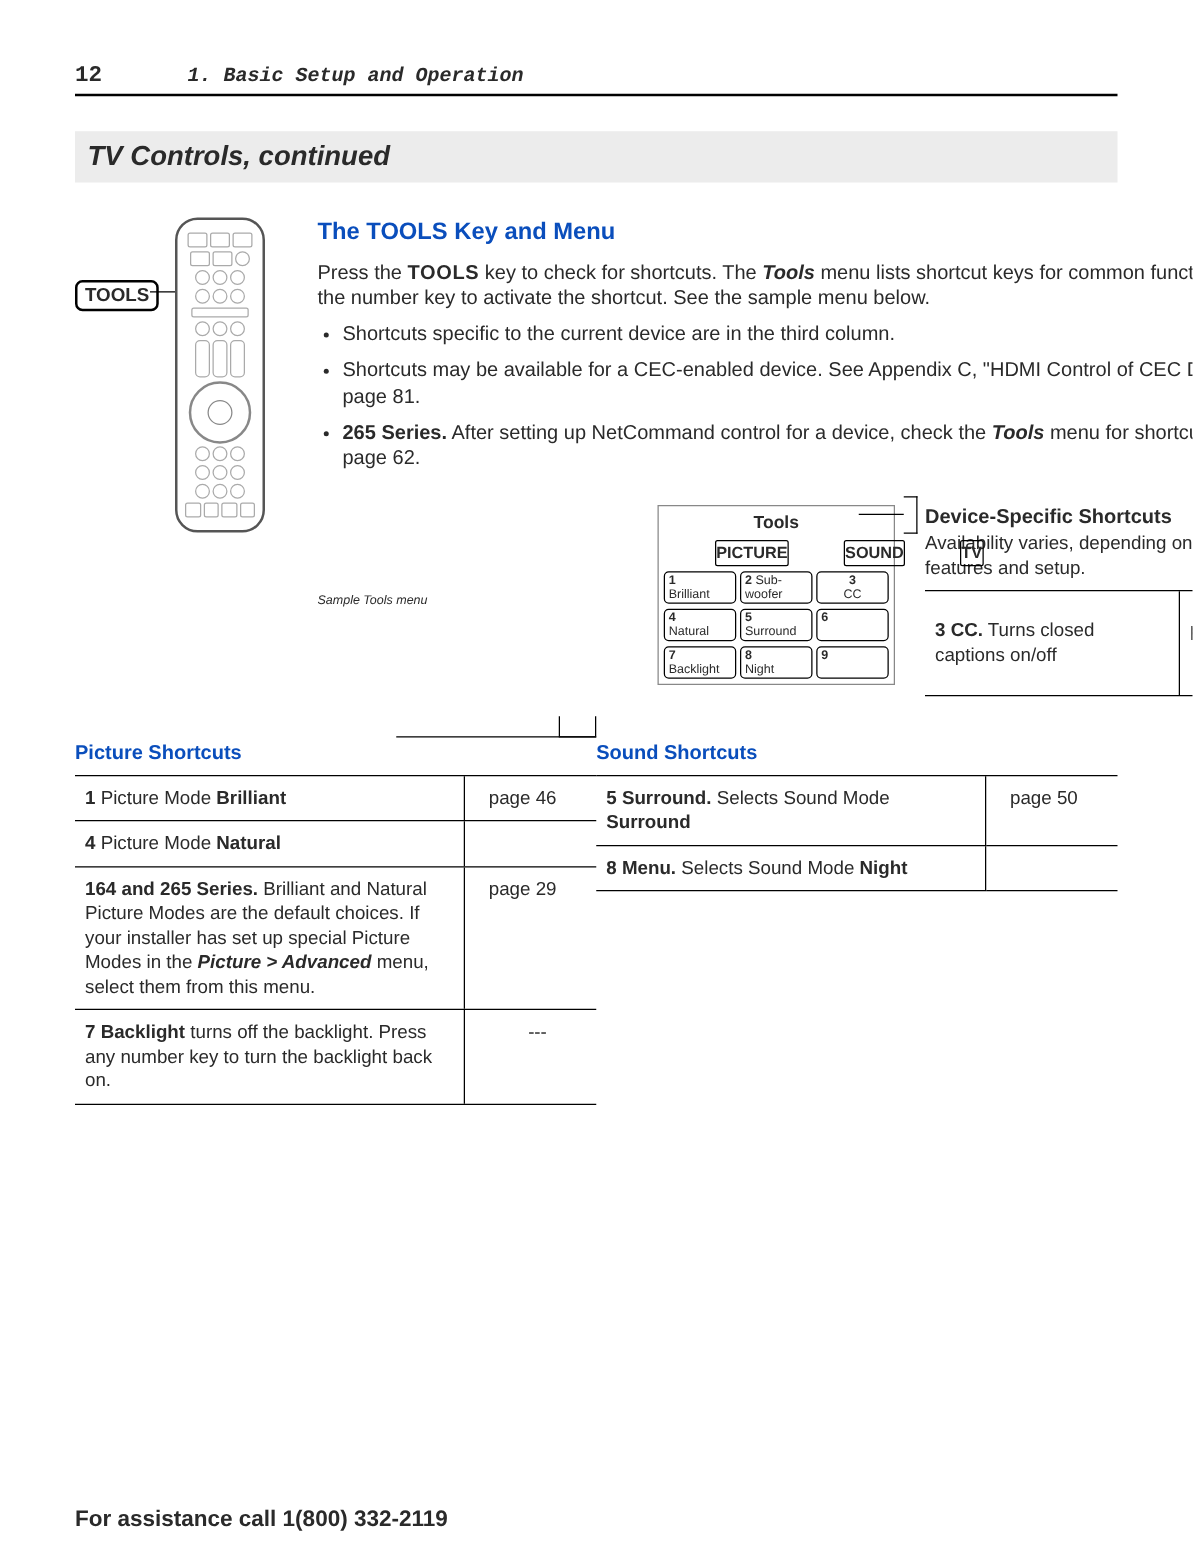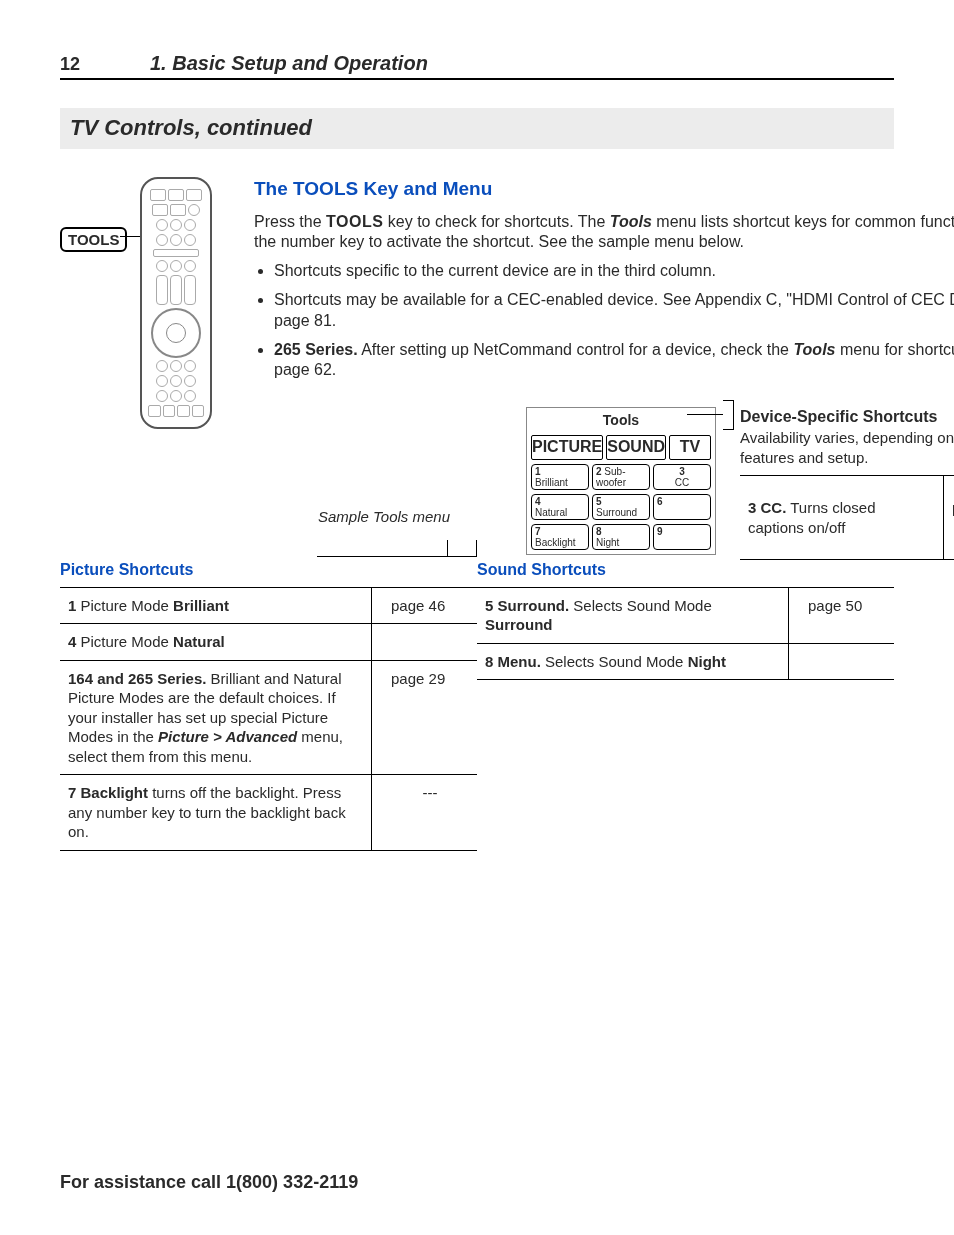--- a/index.html
+++ b/index.html
@@ -11,30 +11,31 @@
     width: 954px;
     box-sizing: border-box;
     line-height: 1.3;
   }
   .header-row {
     display: flex;
     align-items: baseline;
     border-bottom: 2px solid #000;
     padding-bottom: 2px;
     margin-bottom: 28px;
+    font-family: Liberation Mono, monospace;
   }
   .page-num {
     font-weight: bold;
     font-size: 18px;
     width: 90px;
   }
   .chapter {
     font-style: italic;
     font-weight: bold;
-    font-size: 20px;
+    font-size: 16px;
   }
   .section-bar {
     background: #ececec;
     font-style: italic;
     font-weight: bold;
     font-size: 22px;
     padding: 6px 10px;
     margin-bottom: 28px;
   }
   .top-row {
@@ -101,43 +102,43 @@
   .tools-word { font-family: Arial, sans-serif; font-weight:bold; letter-spacing:0.5px;}
   ul.bullets { margin: 4px 0 0 20px; padding:0;}
   ul.bullets li { margin-bottom: 8px; }
   .mid-row {
     display: flex;
     margin-top: 26px;
     align-items: flex-start;
   }
   .sample-caption {
     font-style: italic;
-    font-size: 15px;
-    margin-top: 100px;
+    font-size: 10px;
+    margin-top: 70px;
     width: 260px;
-    text-align: center;
+    text-align: left;
     padding-right: 12px;
   }
   .tools-menu {
     border: 1px solid #888;
     width: 188px;
     position: relative;
   }
   .tools-title {
     text-align: center;
     font-weight: bold;
     font-size: 14px;
     padding: 3px 0 6px 0;
   }
   .tm-head-row, .tm-row {
     display:flex; gap:3px; padding: 0 4px 4px 4px;
   }
   .tm-head {
-    flex:1; border:1px solid #000; text-align:center; font-size:16px; font-weight:bold;
-    padding:1px 0; border-radius:2px;
+    flex:1; border:1px solid #000; text-align:center; font-size:13px; font-weight:bold;
+    padding:1px 0; border-radius:2px;margin-left:41px;
   }
   .tm-cell {
     flex:1; border:1px solid #000; border-radius:4px;
     font-size:10px; line-height:1.05; padding:2px 3px; height:26px;
     box-sizing:border-box;
   }
   .tm-cell .n { font-weight:bold; font-size:10px;}
   .device-col {
     margin-left: 24px;
     flex:1;
@@ -151,20 +152,21 @@
   }
   .mini-table td {
     border-top:1px solid #000;
     border-bottom:1px solid #000;
     padding: 22px 8px;
     vertical-align: top;
   }
   .mini-table td.pg { width:80px; border-left:1px solid #000;}
   .bottom-row {
     display:flex;
+    margin-top: 36px;
   }
   .short-col { flex:1; }
   .short-head {
     color:#0a4ebc;
     font-weight:bold;
     font-size:16px;
     border-bottom: 1.5px solid #000;
     padding-bottom:6px;
     margin-bottom:0;
     position:relative;

